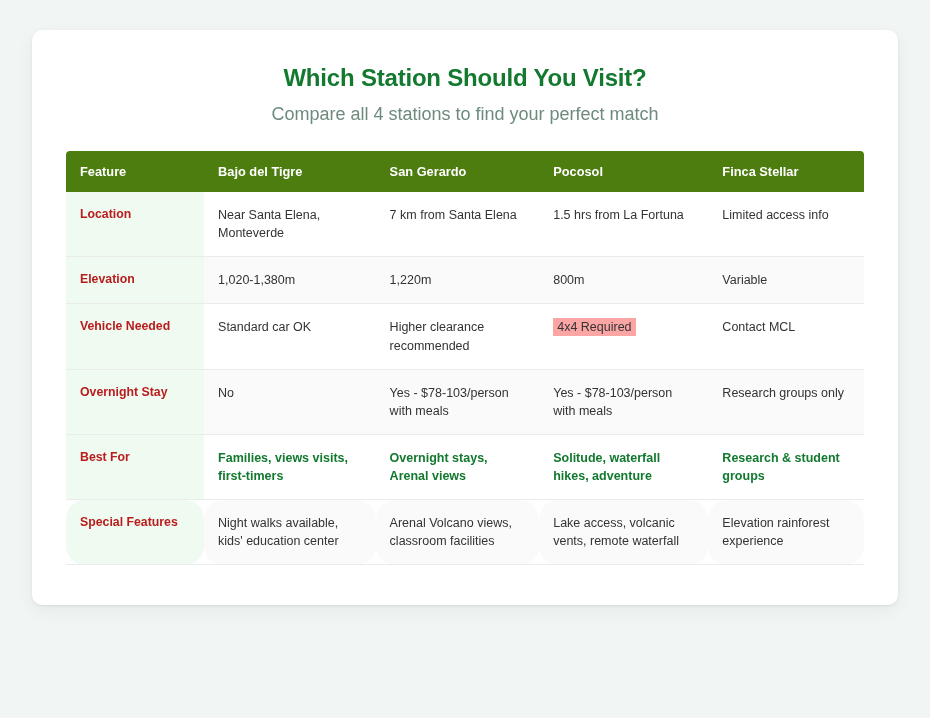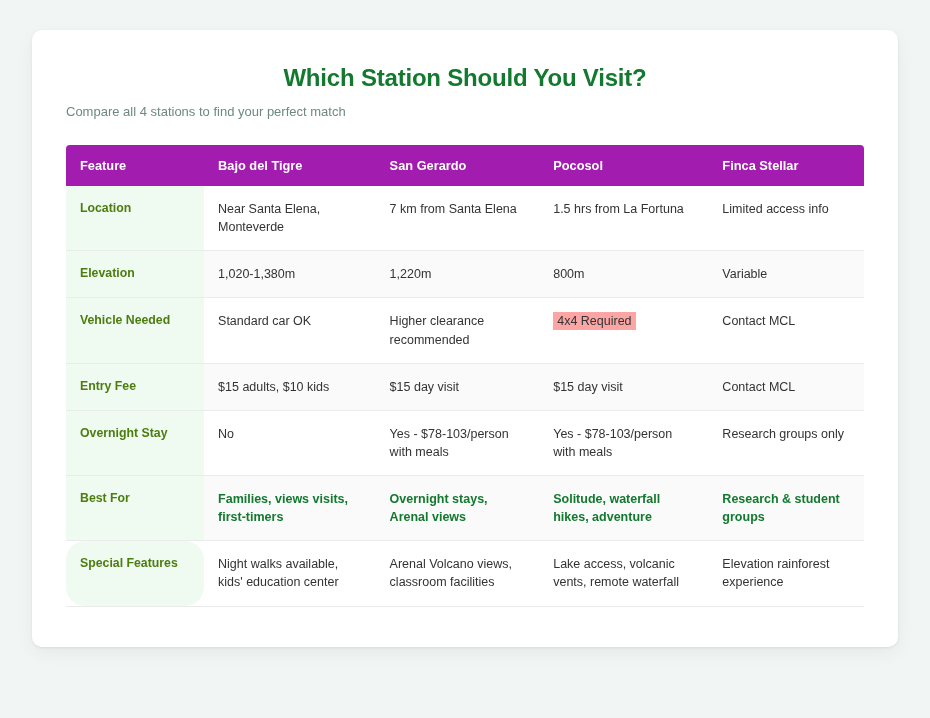--- a/index.html
+++ b/index.html
@@ -33,34 +33,34 @@
   .title {
     margin: 0;
     text-align: center;
     font-size: 24px;
     font-weight: bold;
     color: #12792f;
     letter-spacing: -0.2px;
   }
   .subtitle {
     margin: 12px 0 12px 0;
-    text-align: left;
-    font-size: 13px;
+    text-align: center;
+    font-size: 18px;
     color: #6d8a7d;
   }
   table.comparison {
     margin-top: 26px;
     width: 100%;
     border-collapse: collapse;
     table-layout: fixed;
     font-size: 12.5px;
     color: #333333;
   }
   table.comparison thead th {
-    background: #a21caf;
+    background: #4d7c0f;
     color: #ffffff;
     font-size: 12.8px;
     font-weight: bold;
     text-align: left;
     padding: 13px 14px;
     vertical-align: middle;
   }
   table.comparison thead th:first-child {
     border-top-left-radius: 4px;
   }
@@ -75,21 +75,21 @@
   }
   table.comparison tbody tr:nth-child(even) td {
     background: #fafafa;
   }
   table.comparison tbody tr:last-child td {
     border-bottom: 1px solid #e9eceb;
     border-radius: 19px;
   }
   td.feature-cell {
     background: #effaf1 !important;
-    color: #4d7c0f;
+    color: #b91c1c;
     font-weight: bold;
     font-size: 12.3px;
   }
   td.highlight-row {
     color: #12792f;
     font-weight: bold;
   }
   .mark {
     background: #fca5a5;
     padding: 2px 4px;
@@ -142,27 +142,20 @@
             <td>Variable</td>
           </tr>
           <tr>
             <td class="feature-cell">Vehicle Needed</td>
             <td>Standard car OK</td>
             <td>Higher clearance recommended</td>
             <td><span class="mark">4x4 Required</span></td>
             <td>Contact MCL</td>
           </tr>
           <tr>
-            <td class="feature-cell">Entry Fee</td>
-            <td>$15 adults, $10 kids</td>
-            <td>$15 day visit</td>
-            <td>$15 day visit</td>
-            <td>Contact MCL</td>
-          </tr>
-          <tr>
             <td class="feature-cell">Overnight Stay</td>
             <td>No</td>
             <td>Yes - $78-103/person with meals</td>
             <td>Yes - $78-103/person with meals</td>
             <td>Research groups only</td>
           </tr>
           <tr>
             <td class="feature-cell">Best For</td>
             <td class="highlight-row">Families, views visits, first-timers</td>
             <td class="highlight-row">Overnight stays, Arenal views</td>

